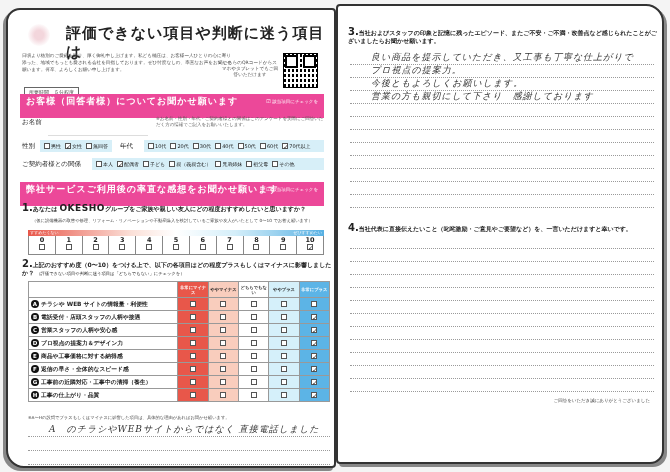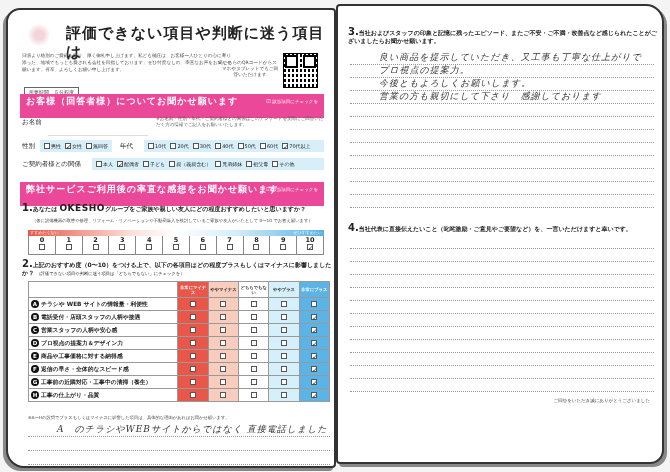--- a/index.html
+++ b/index.html
@@ -47,21 +47,21 @@
   table.grid th { font-size: 4.3px; font-weight: bold; height: 16px; line-height: 5px; text-align: center; }
   table.grid td.item { width: 148px; font-weight: bold; padding-left: 2px; white-space: nowrap; }
   .badge { display: inline-block; width: 8px; height: 8px; border-radius: 50%; background: #111; color: #fff; font-size: 5.5px; text-align: center; line-height: 8px; margin-right: 2px; font-weight: bold; }
   td.c { text-align: center; width: 30px; }
   .c0 { background: #e8574a; } .c1 { background: #f9cdbd; } .c2 { background: #fff; } .c3 { background: #d5f0fa; } .c4 { background: #5cb4e6; }
   th.c0 { color: #fff; } th.c4 { color: #fff; }
 
   .foot-note { position: absolute; left: 20px; top: 405px; font-size: 4.3px; color: #444; }
   .lines { position: absolute; left: 20px; width: 302px; }
   .line { border-bottom: 1px dotted #9a9a9a; position: relative; }
-  .hand { position: absolute; left: 29px; bottom: 0; font-family: "DejaVu Serif", serif; font-size: 9px; color: #333; font-style: italic; white-space: nowrap; letter-spacing: 1px; }
+  .hand { position: absolute; left: 21px; bottom: 0; font-family: "DejaVu Serif", serif; font-size: 9px; color: #333; font-style: italic; white-space: nowrap; letter-spacing: 1px; }
 
   .r-head { position: absolute; left: 10px; font-size: 6px; font-weight: bold; line-height: 8px; width: 310px; }
   .r-head .num { font-size: 10px; }
   .rlines { position: absolute; left: 12px; width: 304px; }
   .rlines .line { height: 12.8px; }
   .thanks { position: absolute; right: 12px; top: 392px; font-size: 4.5px; color: #444; }
 </style>
 </head>
 <body>
 

